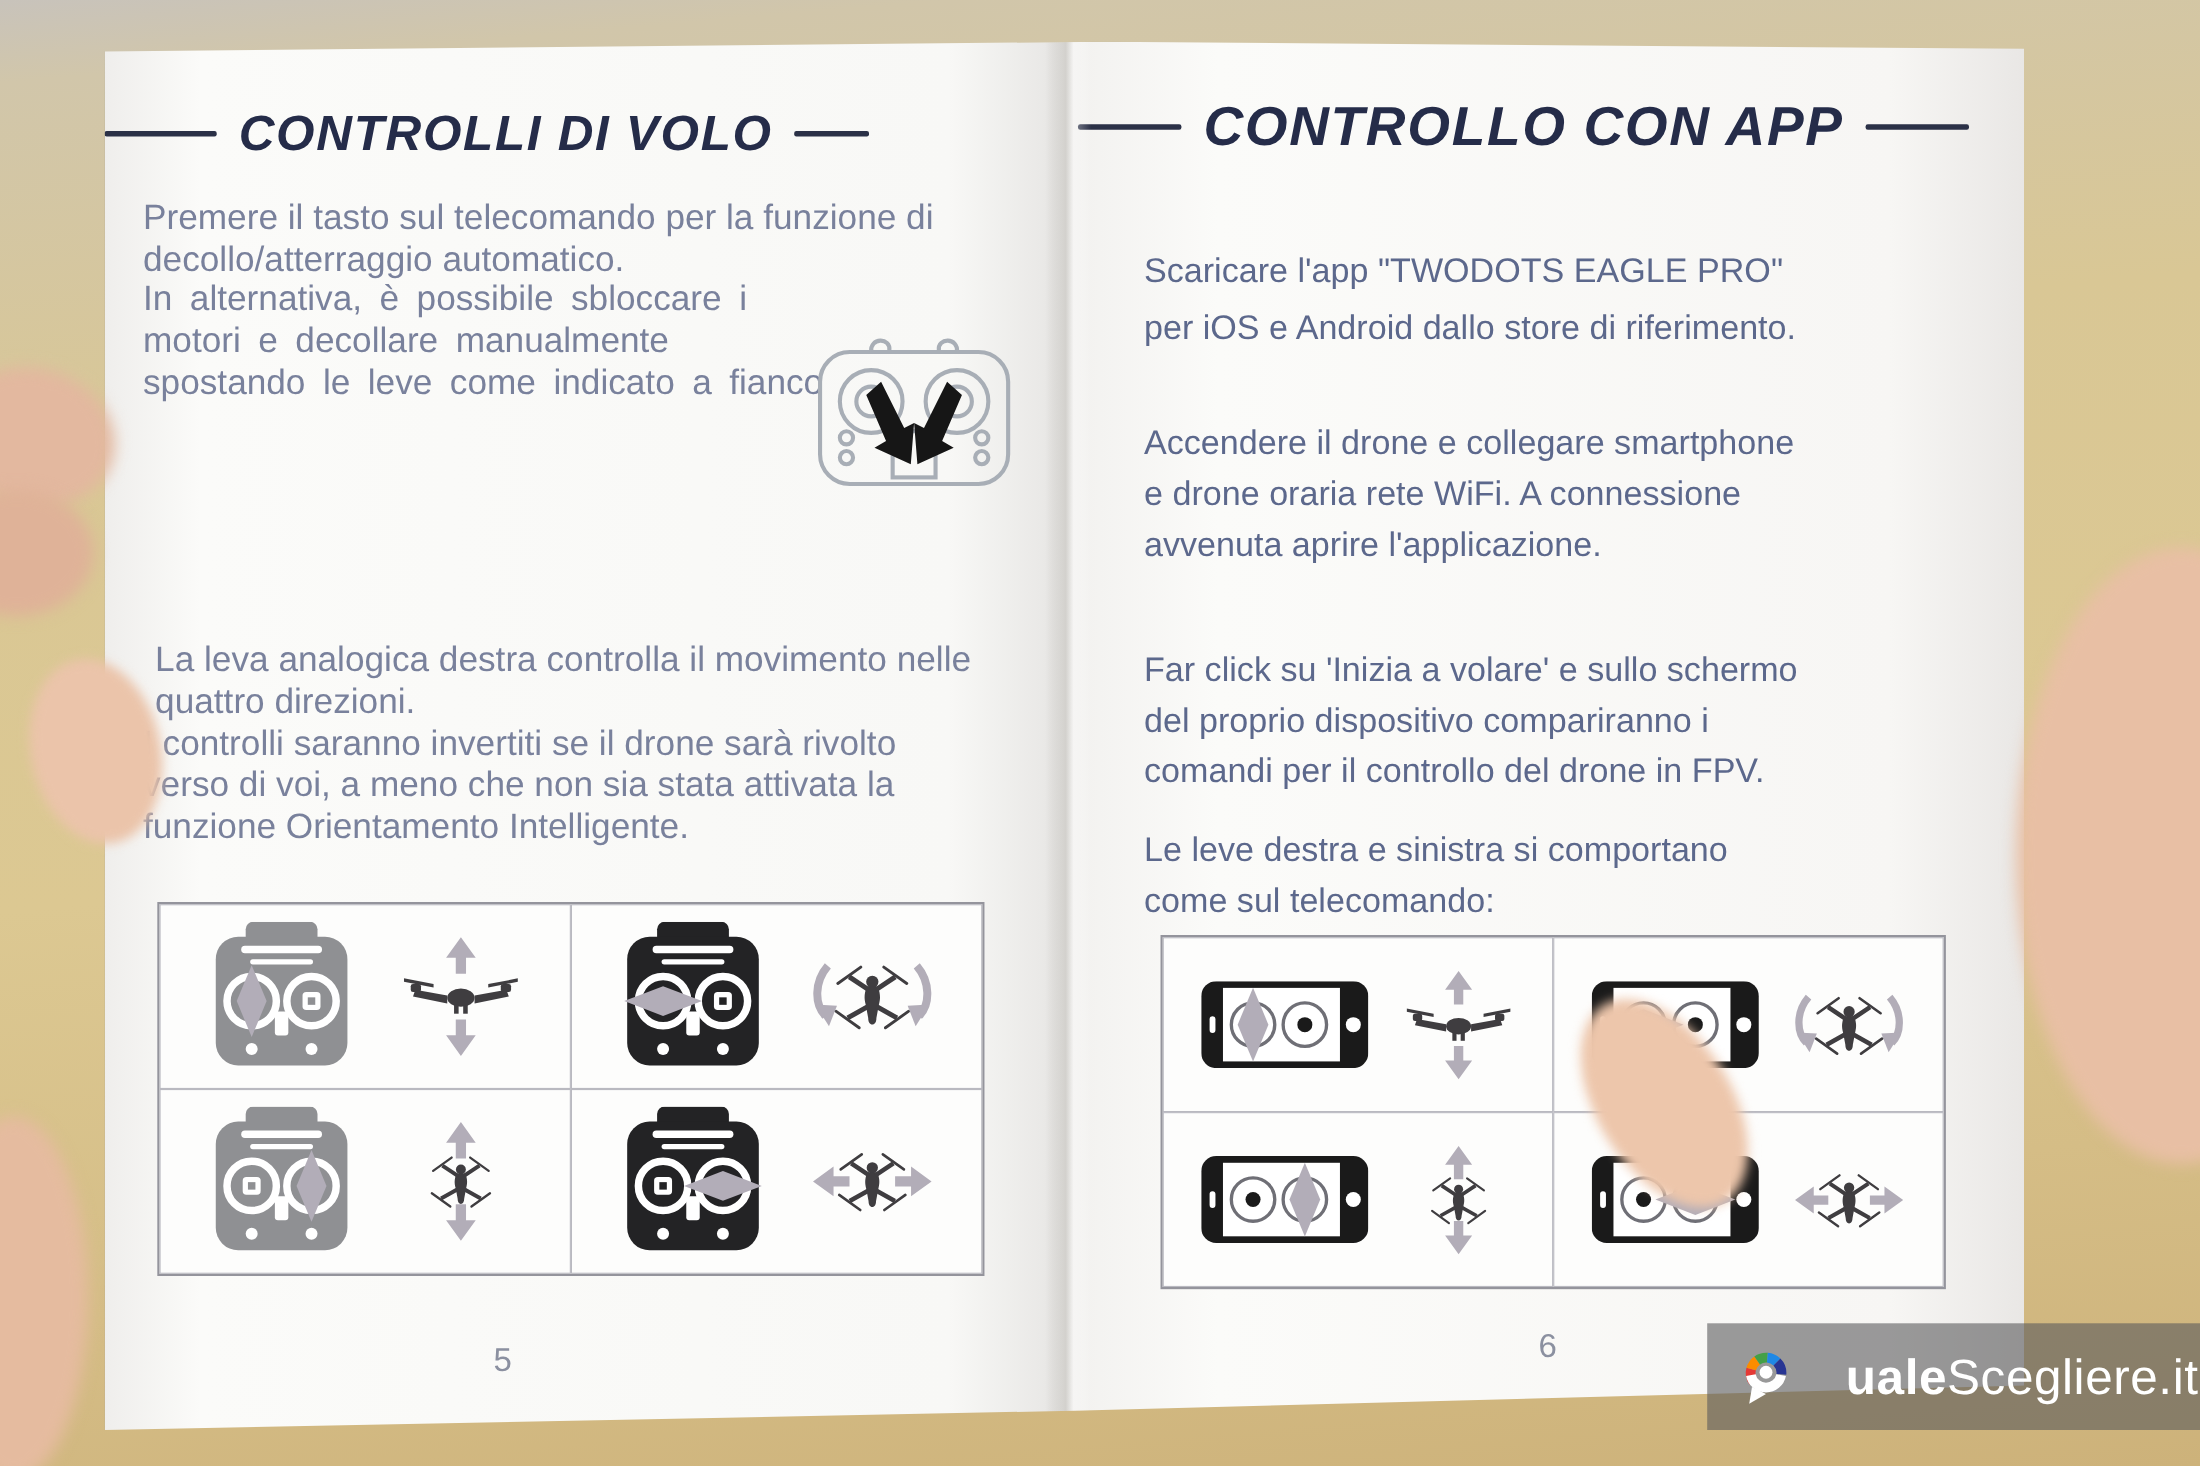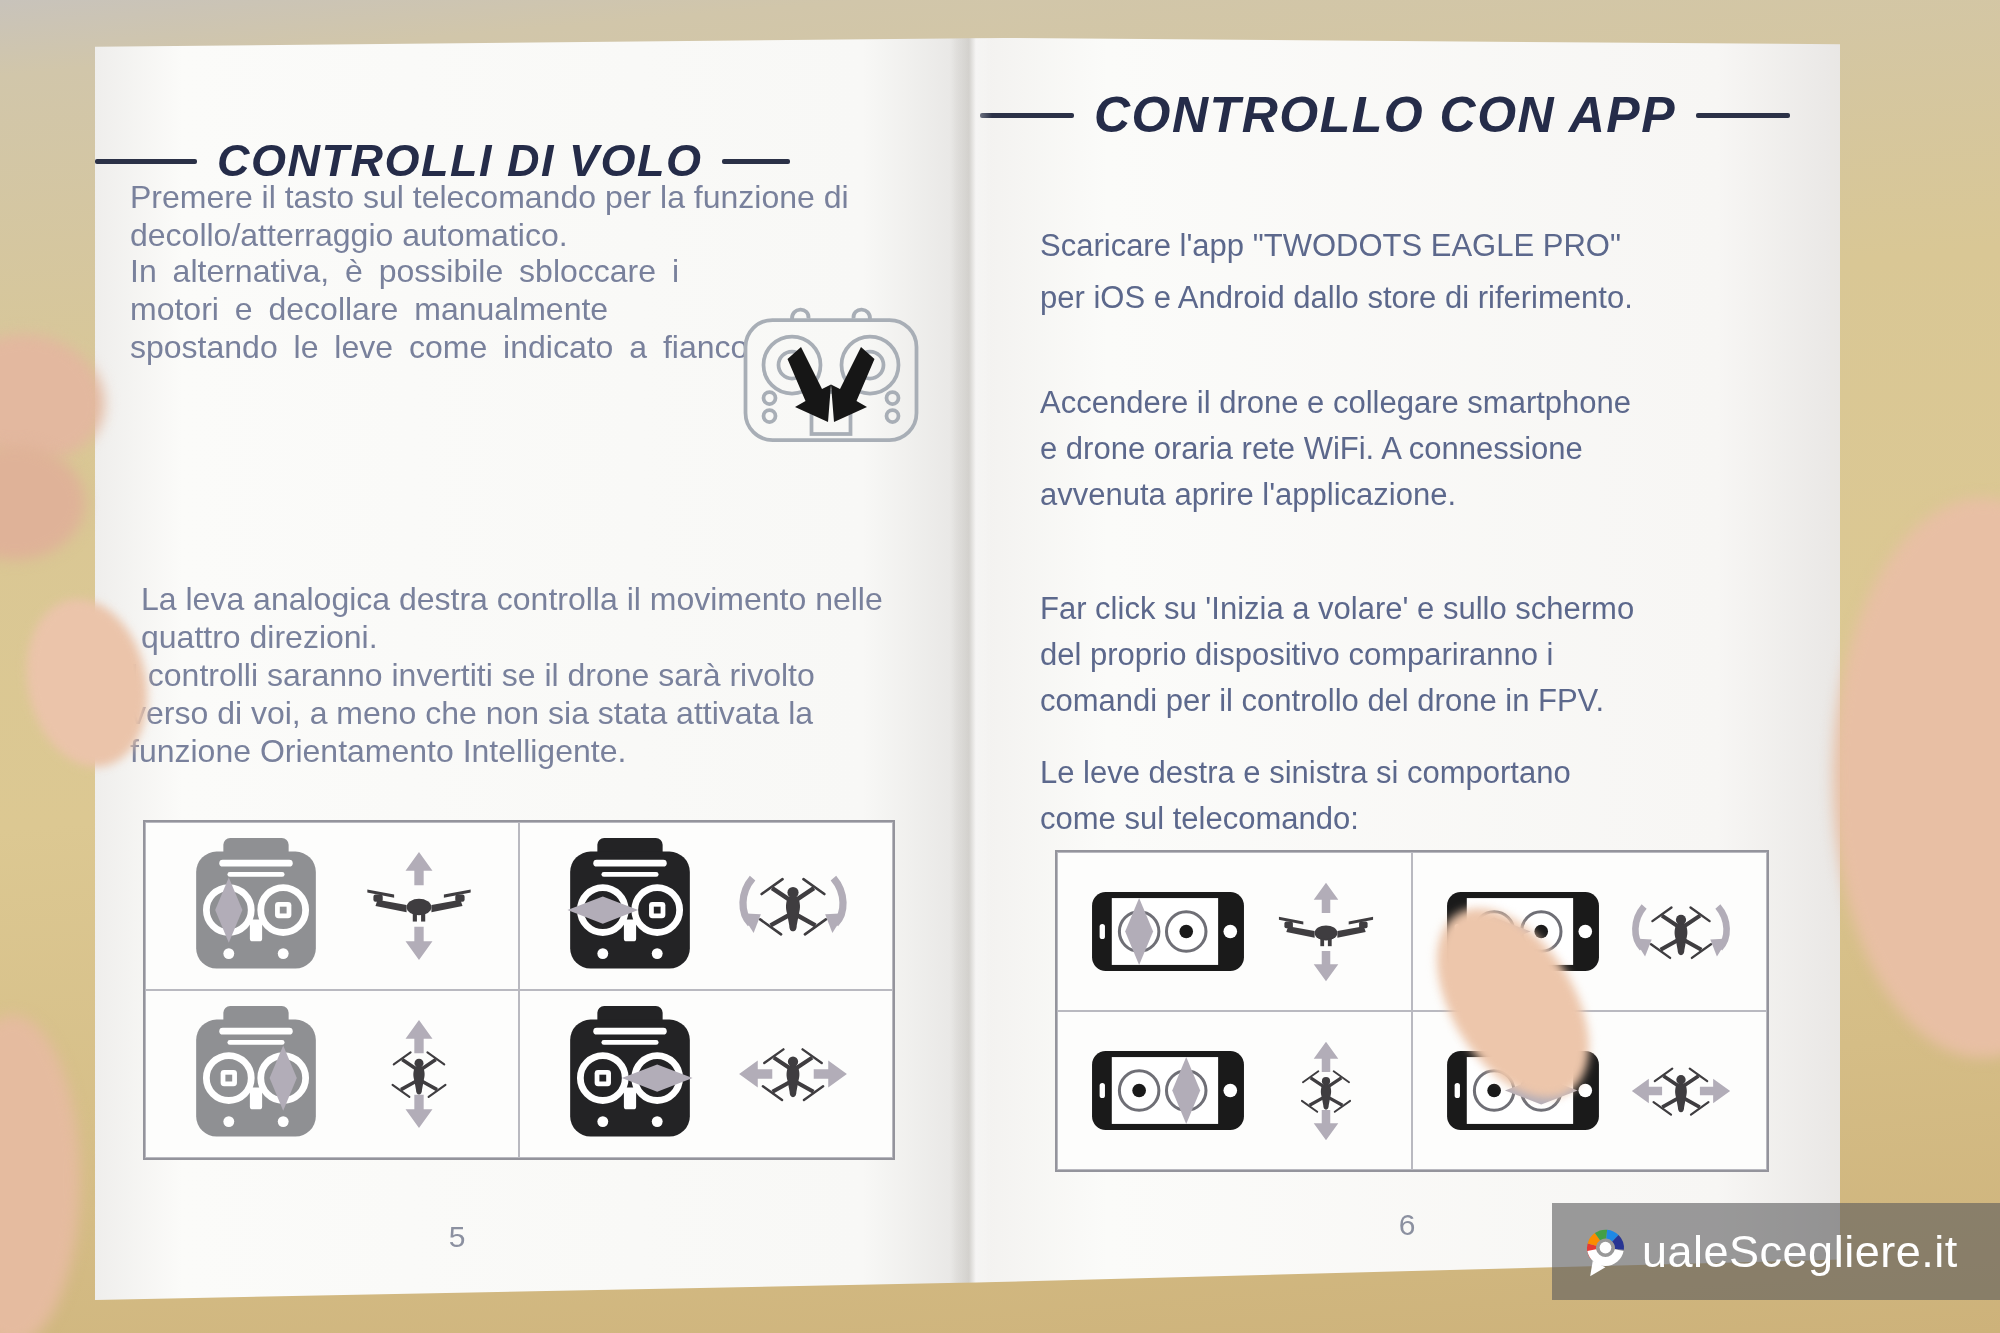--- a/index.html
+++ b/index.html
@@ -20,21 +20,21 @@
   .booklet{
     position:absolute;left:95px;top:38px;width:1745px;height:1262px;z-index:3;
     background:linear-gradient(90deg,#efeeec 0%,#fbfbf9 5%,#f8f8f6 44%,#e8e7e5 49.4%,#f3f2f0 51%,#fbfbf9 58%,#f7f6f4 93%,#e9e7e5 100%);
     box-shadow:0 26px 48px rgba(95,75,35,.5),0 5px 12px rgba(95,75,35,.35);
     clip-path:polygon(0 0.7%,52% 0%,100% 0.5%,100% 96.8%,51% 98.6%,0 100%);
   }
   .fold{position:absolute;left:49%;top:0;width:2.4%;height:100%;
     background:linear-gradient(90deg,rgba(120,115,105,0) 0%,rgba(120,115,105,.22) 45%,rgba(255,255,255,.4) 62%,rgba(120,115,105,0) 100%);}
   
   .title-row{position:absolute;display:flex;align-items:center;gap:20px;}
-  .t-left{left:0;top:57px;width:695px;margin-top:40px;}
+  .t-left{left:0;top:57px;width:695px;}
   .t-right{left:885px;top:48px;width:810px;}
   .title-line{height:5px;background:#2b3147;border-radius:2px;}
   .t-left .title-line.a{flex:0 0 102px;}
   .t-left .title-line.b{flex:1;}
   .t-right .title-line{flex:1;}
   .page-title{font-style:italic;font-weight:700;color:#252c49;letter-spacing:1.5px;white-space:nowrap;}
   .t-left .page-title{font-size:45px;}
   .t-right .page-title{font-size:50px;}
   
   .para{position:absolute;white-space:pre;}
@@ -64,21 +64,21 @@
   .dev{width:136px;height:136px;}
   .rc-silver{color:#8f9093;}
   .rc-black{color:#232325;}
   .phone{width:152px;height:79px;overflow:visible;}
   .mov{width:114px;height:114px;overflow:visible;}
   .ct-right .mov{width:104px;height:104px;}
   
   .watermark{position:absolute;left:1552px;top:1203px;width:448px;height:97px;z-index:9;
     background:rgba(90,90,92,.6);display:flex;align-items:center;padding-left:28px;box-sizing:border-box;gap:6px;}
   .wm-text{color:#fff;font-size:45px;letter-spacing:.5px;white-space:nowrap;}
-  .wm-bold{font-weight:400;}
+  .wm-bold{font-weight:700;margin-left:36px;}
   svg{display:block;}
 </style>
 </head>
 <body>
 
 <svg width="0" height="0" style="position:absolute" aria-hidden="true">
   <defs>
     <symbol id="rc" viewBox="0 0 100 100">
       <rect x="26" y="0" width="48" height="15" rx="5" fill="currentColor"></rect>
       <rect x="6" y="10" width="88" height="86" rx="15" fill="currentColor"></rect>

